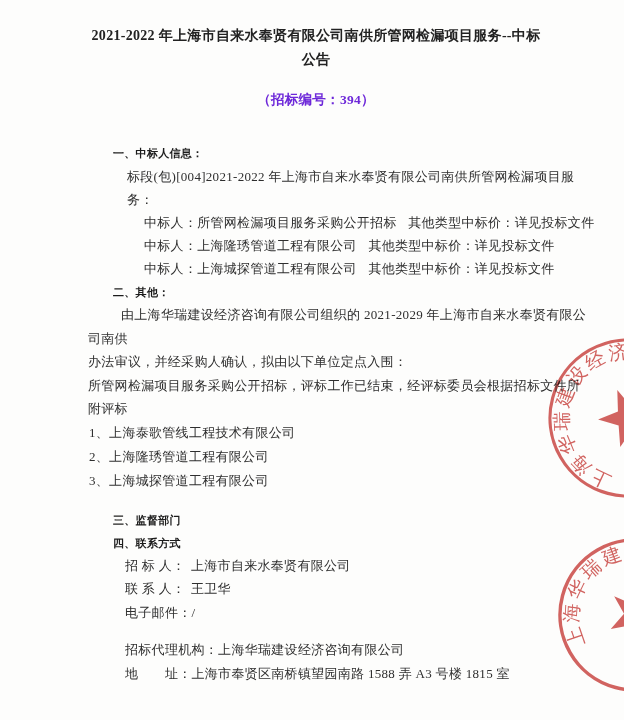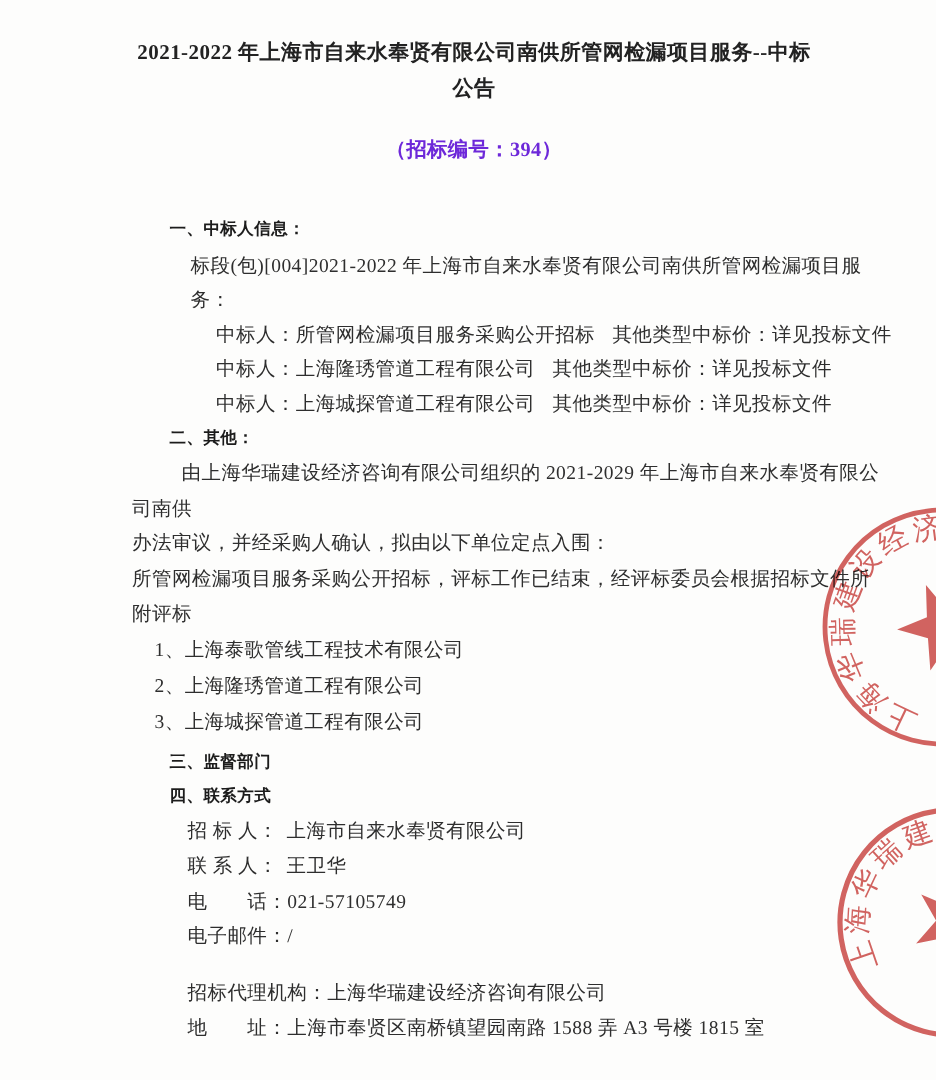--- a/index.html
+++ b/index.html
@@ -38,32 +38,32 @@
 
   .sec-heading {
     font-weight: bold;
     color: #1c1c1c;
     font-size: 11px;
     line-height: 22px;
     margin-left: 25px;
   }
   .h1 { margin-top: 30px; }
   .h2 { margin-top: 1px; }
-  .h3 { margin-top: 4px; }
+  .h3 { margin-top: 16px; }
   .h4 { margin-top: 1px; }
 
   .lot-line { line-height: 23px; margin-left: 39px; margin-top: 1px; }
 
   .winner-row { line-height: 23px; margin-left: 56px; white-space: nowrap; }
   .winner-row .company { display: inline-block; min-width: 186px; padding-right: 8px; }
 
   .para-line { line-height: 23.5px; }
   .para-line.indent { text-indent: 33px; }
 
-  .shortlist-item { line-height: 24px; margin-left: 15px; }
+  .shortlist-item { line-height: 24px; margin-left: 1px; }
 
   .body-line { line-height: 23px; margin-left: 37px; margin-top: 1px; }
 
   .contact-row { line-height: 23.5px; margin-left: 37px; white-space: pre; }
   .contact-row .label { display: inline-block; min-width: 66px; white-space: pre; }
   .contact-row.agency-head .label { min-width: 92px; }
   .agency-gap { margin-top: 14px; }
 
   .stamp {
     position: absolute;
@@ -106,21 +106,20 @@
     <div class="shortlist-item">1、上海泰歌管线工程技术有限公司</div>
     <div class="shortlist-item">2、上海隆琇管道工程有限公司</div>
     <div class="shortlist-item">3、上海城探管道工程有限公司</div>
 
     <div class="sec-heading h3">三、监督部门</div>
 
     <div class="sec-heading h4">四、联系方式</div>
 
     <div class="contact-row"><span class="label">招 标 人：</span><span>上海市自来水奉贤有限公司</span></div>
     <div class="contact-row"><span class="label">联 系 人：</span><span>王卫华</span></div>
-    <div class="contact-row"><span class="label">电　　话：</span><span>021-57105749</span></div>
     <div class="contact-row"><span class="label">电子邮件：</span><span>/</span></div>
 
     <div class="contact-row agency-head agency-gap"><span class="label">招标代理机构：</span><span>上海华瑞建设经济咨询有限公司</span></div>
     <div class="contact-row"><span class="label">地　　址：</span><span>上海市奉贤区南桥镇望园南路 1588 弄 A3 号楼 1815 室</span></div>
 
   </div>
 
   <svg class="stamp stamp-upper" width="200" height="200" viewBox="0 0 200 200">
     <defs>
       <path id="ring1" d="M100,40 A60,60 0 1 1 99.99,40"></path>

